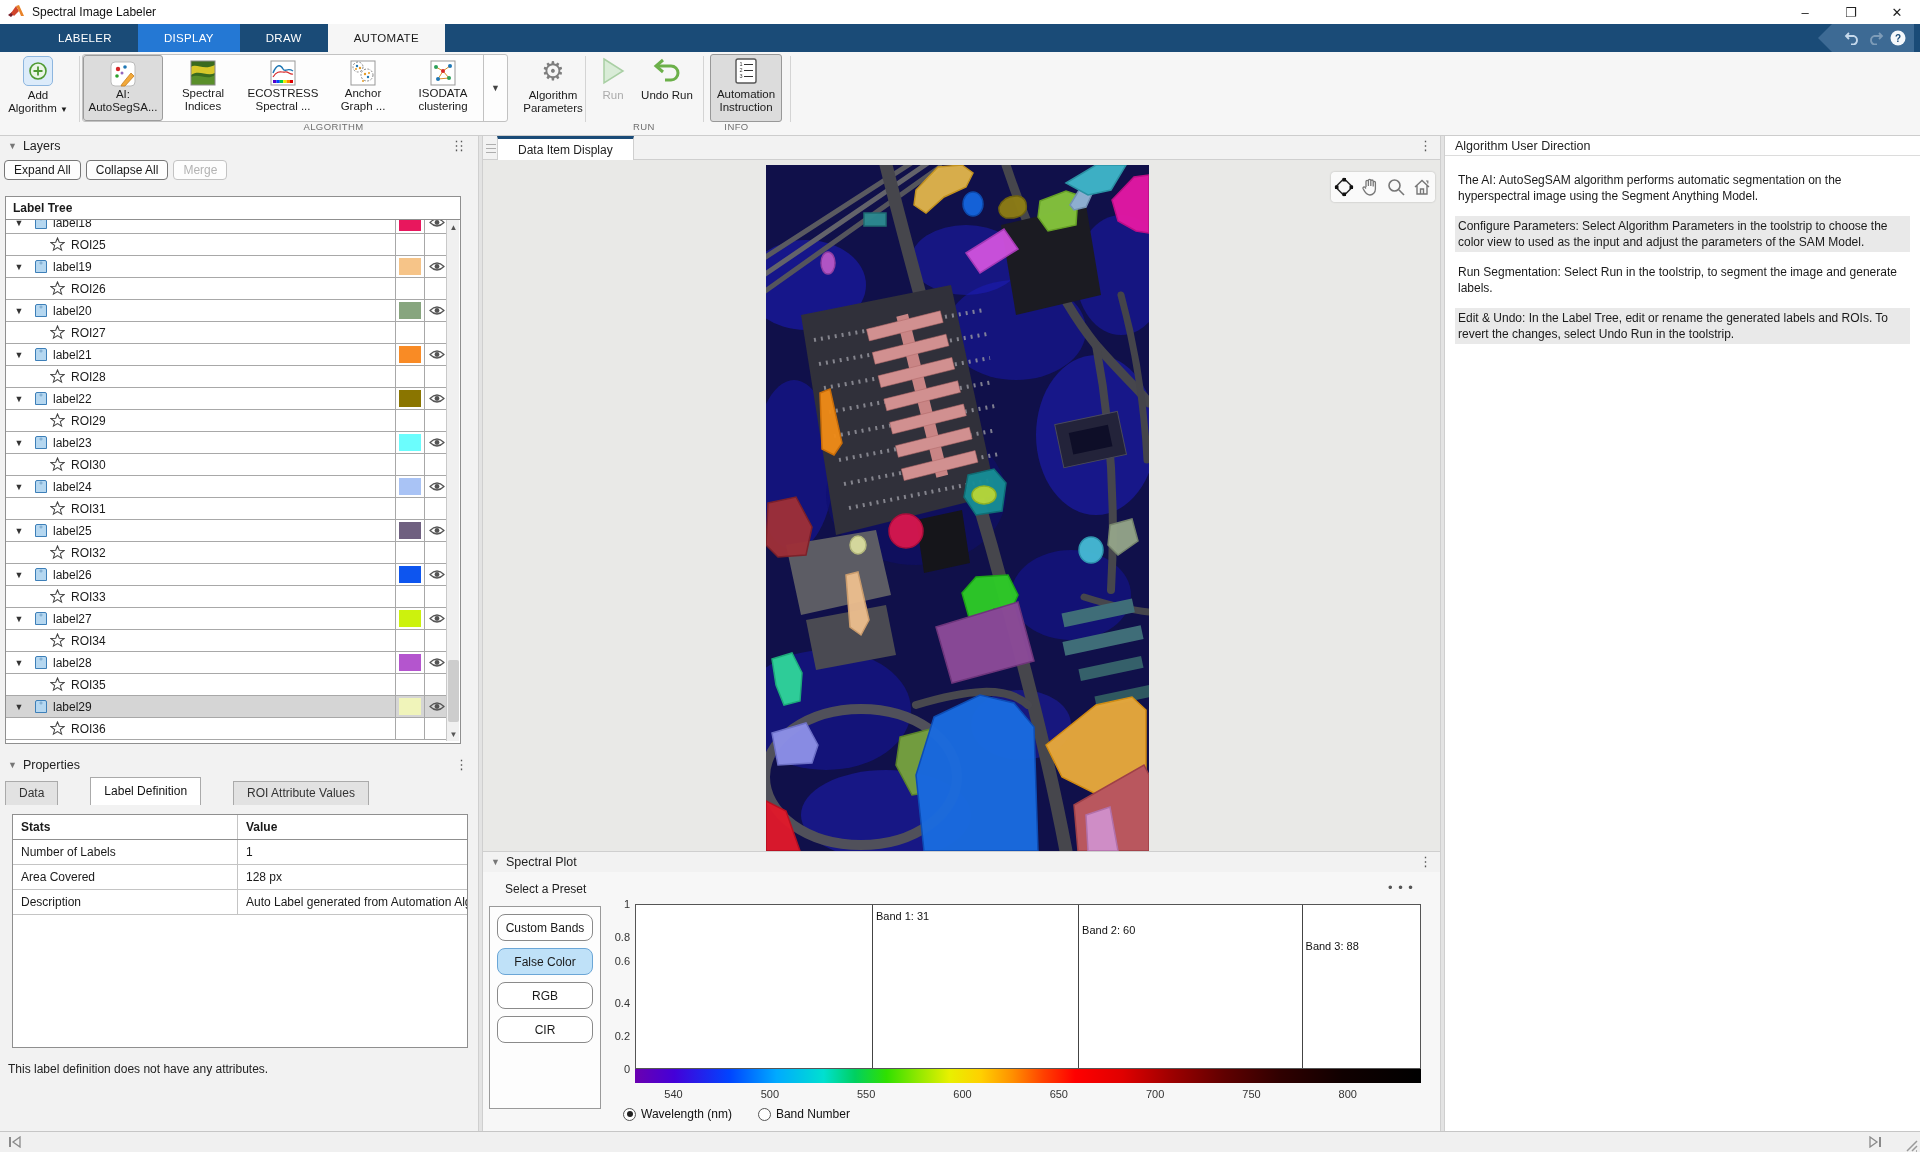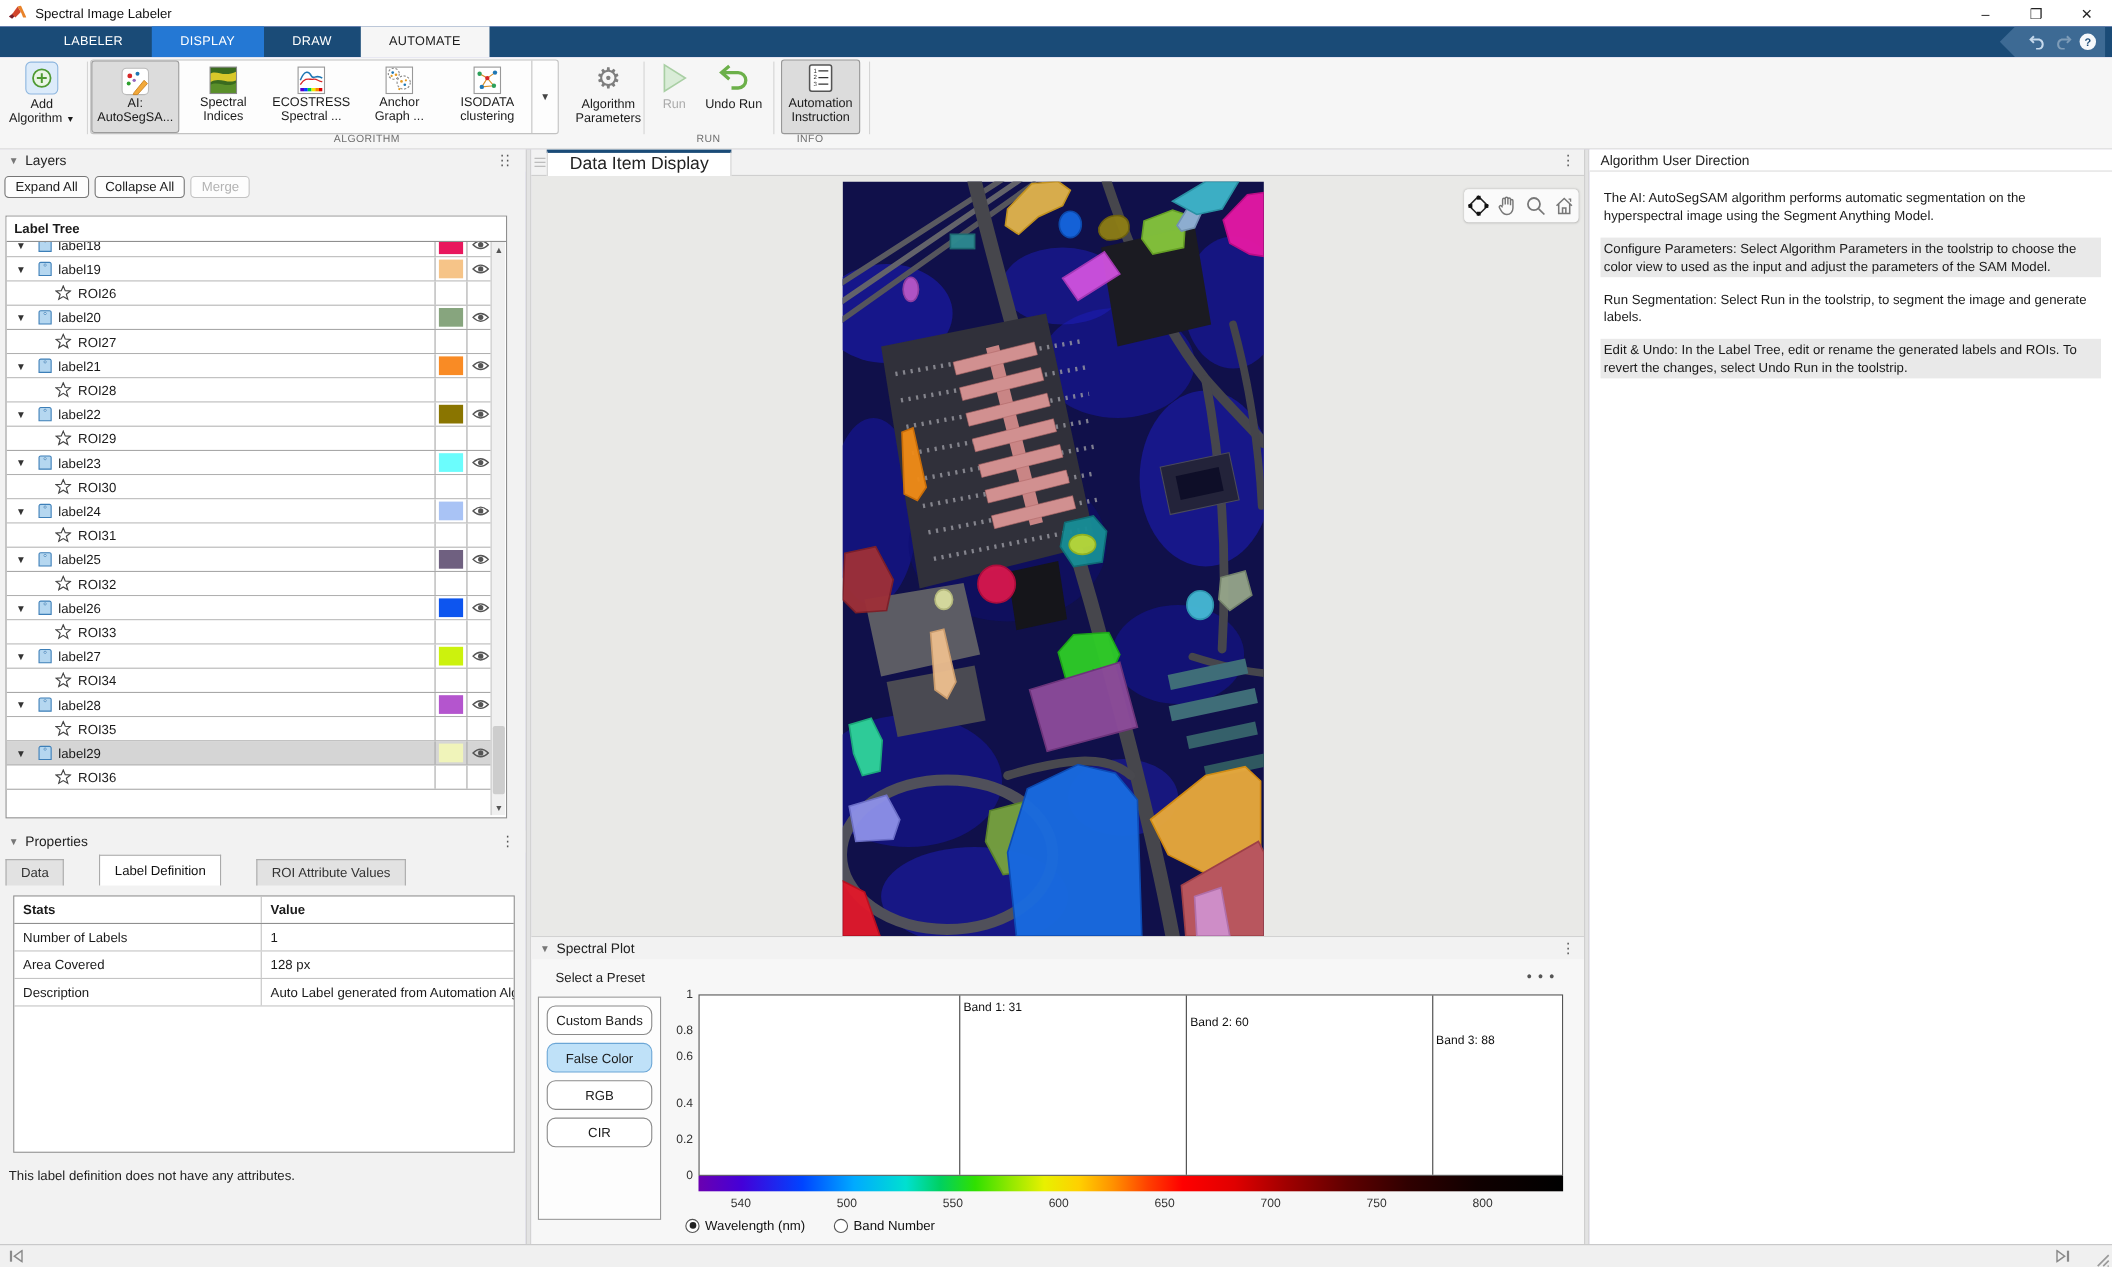--- a/index.html
+++ b/index.html
@@ -1,17 +1,17 @@
 <!DOCTYPE html>
 <html><head>
 <meta charset="utf-8">
 <style>
   * { box-sizing: border-box; margin: 0; padding: 0; }
   html,body { width:1920px; height:1152px; overflow:hidden; font-family:"Liberation Sans",sans-serif; background:#f0f0f0; }
-  .app { position:relative; width:1920px; height:1152px; background:#c4b5fd; font-size:12px; color:#1a1a1a; }
+  .app { position:relative; width:1920px; height:1152px; background:#fdba74; font-size:12px; color:#1a1a1a; }
 
   
   .titlebar { position:absolute; left:0; top:0; width:1920px; height:24px; background:#ffffff; display:flex; align-items:center; }
   .titlebar .appicon { margin-left:8px; width:16px; height:14px; }
   .titlebar .title { margin-left:8px; font-size:12px; color:#111; }
   .winbtns { position:absolute; right:0; top:0; height:24px; display:flex; }
   .winbtn { width:46px; height:24px; display:flex; align-items:center; justify-content:center; font-size:13px; color:#222; }
 
   
   .ribbonbar { position:absolute; left:0; top:24px; width:1920px; height:28px; background:#1a4b77; display:flex; align-items:stretch;padding-left:32px; }
@@ -70,21 +70,21 @@
   .stc1 { width:225px; padding:5px 8px; border-right:1px solid #c4c4c4; white-space:nowrap; overflow:hidden; }
   .stc2 { flex:1; padding:5px 8px; white-space:nowrap; overflow:hidden; }
   .lp-note { position:absolute; left:8px; top:926px; font-size:12px; color:#222; }
 
   
   .vsplit { position:absolute; top:136px; height:1016px; width:5px; background:#e3e3e3; border-left:1px solid #cfcfcf; border-right:1px solid #cfcfcf; }
 
   
   .centerpanel { position:absolute; left:483px; top:136px; width:957px; height:995px; background:#e9e9e7; }
   .ctabbar { position:absolute; left:0; top:0; width:957px; height:24px; background:#f2f2f2; border-bottom:1px solid #cfcfcf; }
-  .ctab { position:absolute; left:14px; top:0; height:24px; background:#fff; border-left:1px solid #cfcfcf; border-right:1px solid #cfcfcf; border-top:3px solid #1a4b77; display:flex; align-items:center; padding:0 20px; font-size:16px; color:#222; }
+  .ctab { position:absolute; left:14px; top:0; height:24px; background:#fff; border-left:1px solid #cfcfcf; border-right:1px solid #cfcfcf; border-top:3px solid #1a4b77; display:flex; align-items:center; padding:0 20px; font-size:12px; color:#222; }
   .grip { position:absolute; left:3px; top:6px; color:#9a9a9a; font-size:10px; line-height:4px; }
   .viewer { position:absolute; left:0; top:24px; width:957px; height:691px; background:#e9e9e7; }
   .himg { position:absolute; left:283px; top:5px; width:383px; height:686px; }
   .viewtools { position:absolute; left:848px; top:12px; width:104px; height:30px; background:rgba(251,251,251,.95); border-radius:4px; display:flex; align-items:center; justify-content:space-around; box-shadow:0 0 2px rgba(0,0,0,.25); }
 
   
   .spectral { position:absolute; left:0; top:715px; width:957px; height:280px; background:#f7f7f7; border-top:1px solid #cfcfcf; }
   .presetbox { position:absolute; left:6px; top:54px; width:112px; height:203px; border:1px solid #9a9a9a; background:#fdfdfd; }
   .preset-btn { position:absolute; left:7px; width:96px; height:27px; border:1px solid #8a8a8a; border-radius:8px; background:#fff; font-size:12px; display:flex; align-items:center; justify-content:center; color:#1a1a1a; }
   .preset-btn.active { background:#bfe1f8; border-color:#6ba6d6; }
@@ -324,20 +324,32 @@
                 <div class="sw" style="background: rgb(232, 23, 93);"></div>
               </div>
               <div class="tr-eye">
                 <span>
                   <svg width="16" height="11" viewBox="0 0 16 11">
                     <path d="M1 5.5 Q8 -1.5 15 5.5 Q8 12.5 1 5.5 Z" fill="none" stroke="#555" stroke-width="1.2"></path>
                     <circle cx="8" cy="5.5" r="2.4" fill="#555"></circle>
                   </svg>
                 </span>
               </div>
+            </div>
+            <div class="tree-row">
+              <div class="tr-name">
+                <span>
+                  <svg width="15" height="15" viewBox="0 0 16 16" style="margin-left:44px;">
+                    <path d="M8 1 L9.9 5.6 L15 5.9 L11 9.1 L12.4 14 L8 11.3 L3.6 14 L5 9.1 L1 5.9 L6.1 5.6 Z" fill="#fff" stroke="#444" stroke-width="1.1"></path>
+                  </svg>
+                </span>
+                <span style="margin-left: 6px;">ROI25</span>
+              </div>
+              <div class="tr-swatch"></div>
+              <div class="tr-eye"></div>
             </div>
             <div class="tree-row">
               <div class="tr-name">
                 <span class="tri">▼</span>
                 <span>
                   <svg width="14" height="15" viewBox="0 0 14 15" style="margin-left:8px;">
                     <path d="M3 1.5 h8 a1.5 1.5 0 0 1 1.5 1.5 v10.5 h-11 V3 a1.5 1.5 0 0 1 1.5 -1.5 z" fill="#b5d7f0" stroke="#3d7fb8"></path>
                     <circle cx="7" cy="4" r="1" fill="#fff" stroke="#3d7fb8" stroke-width=".7"></circle>
                   </svg>
                 </span>

